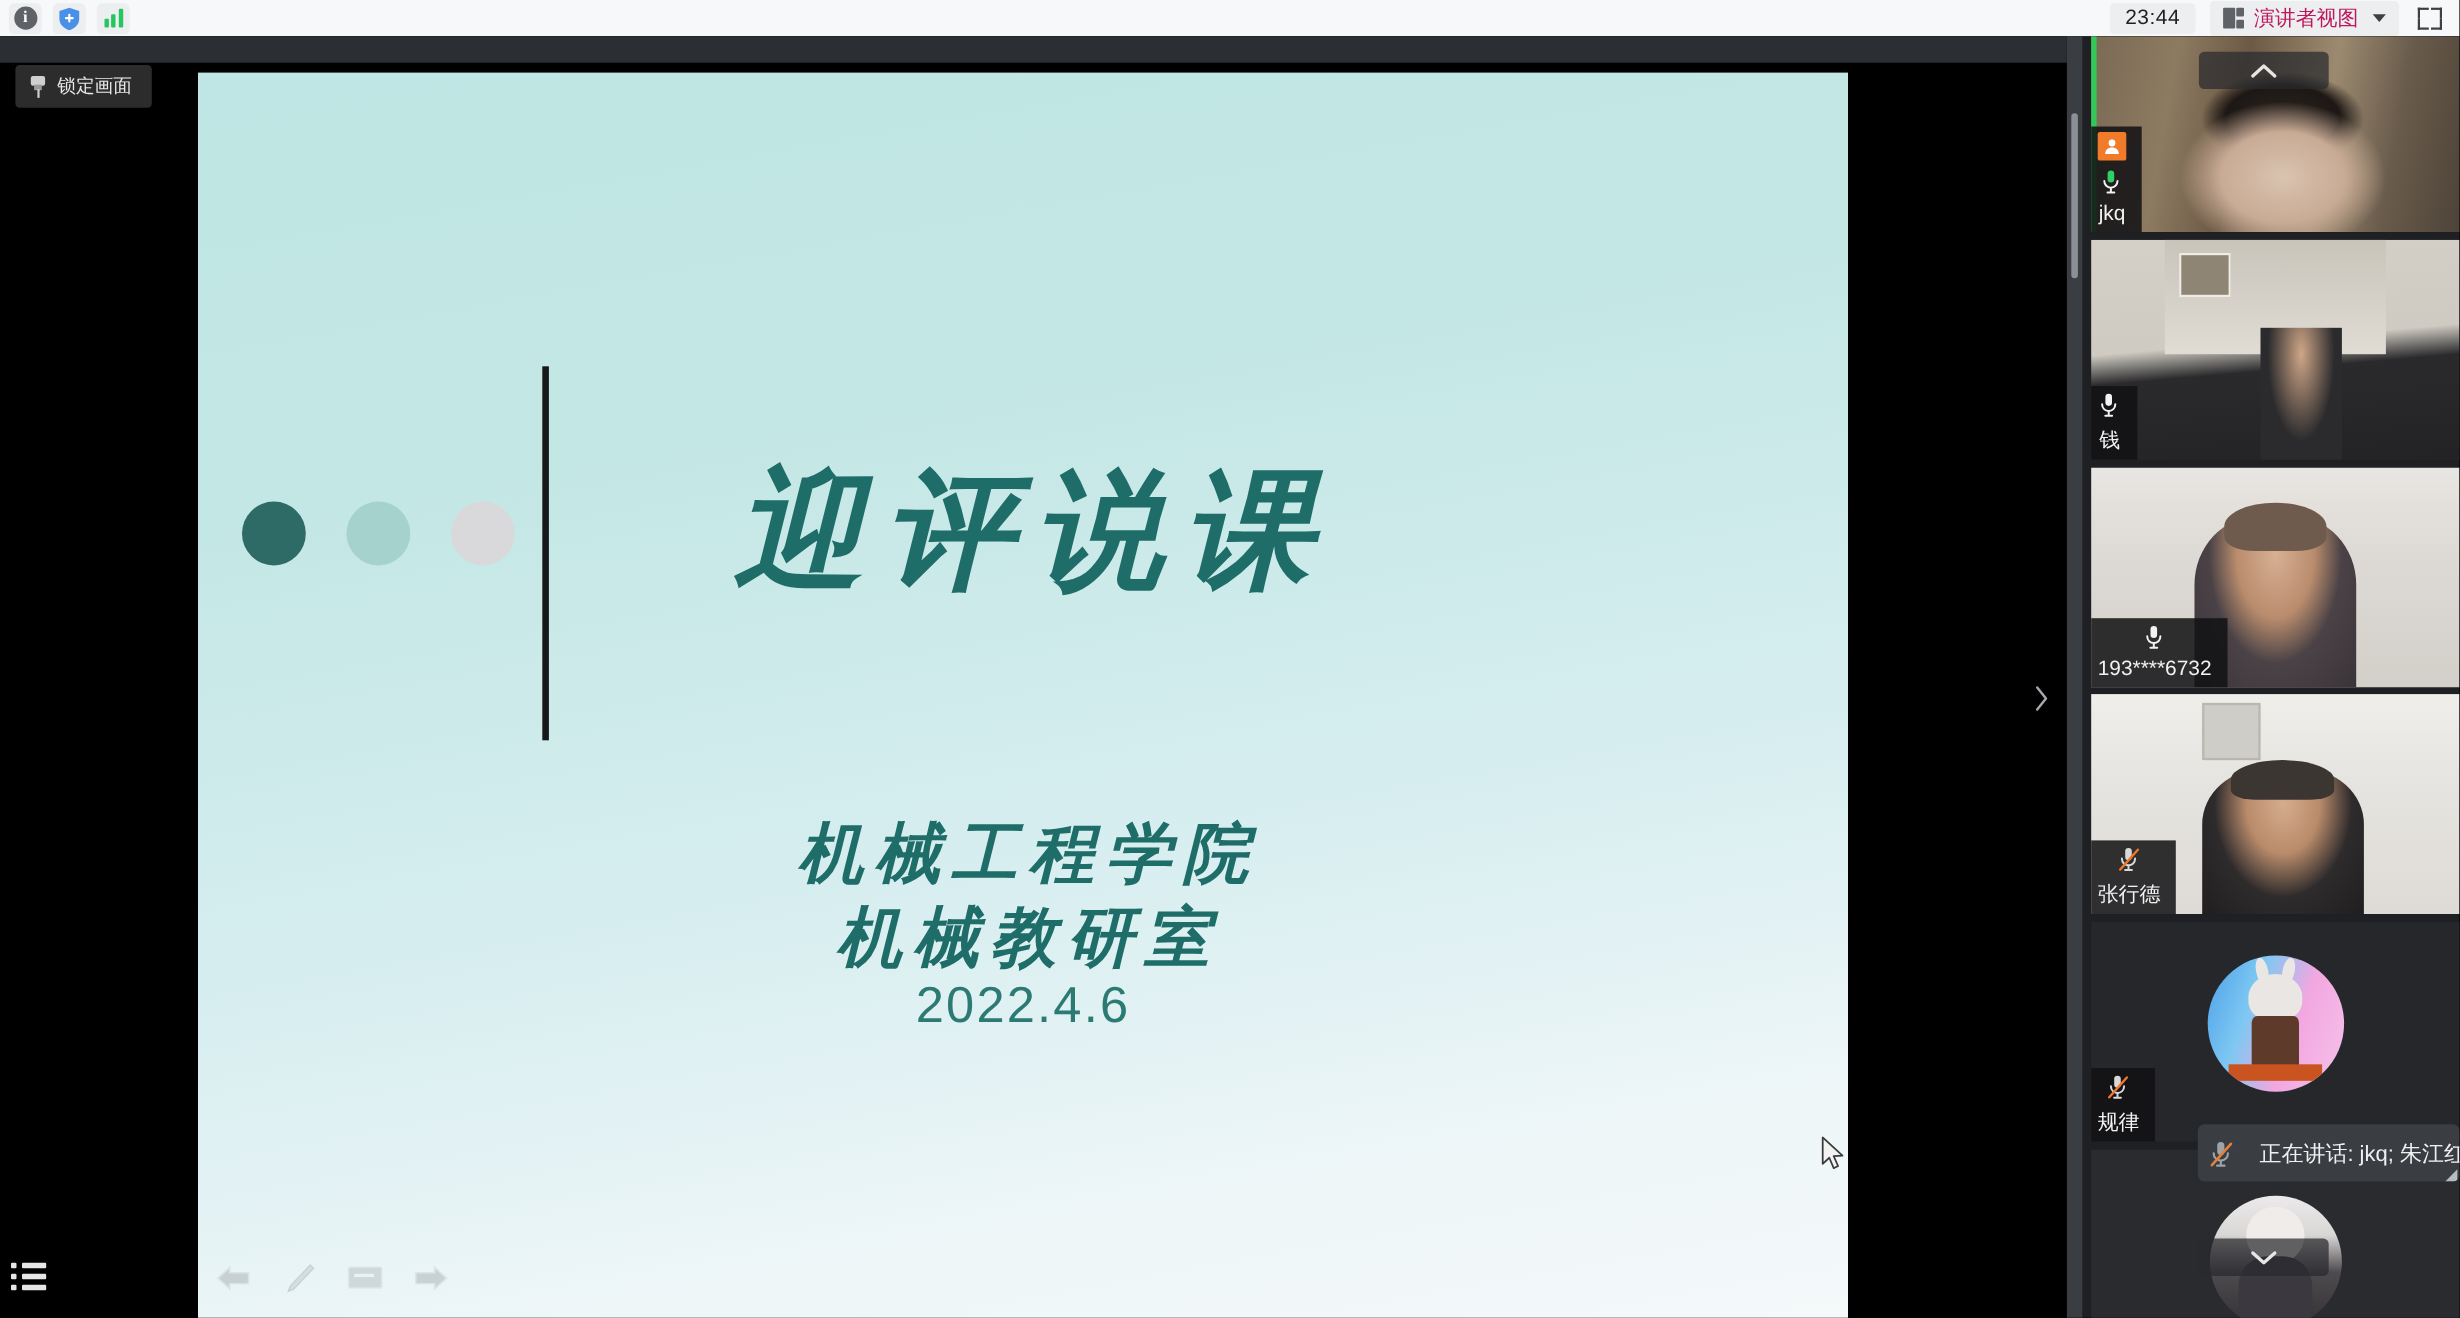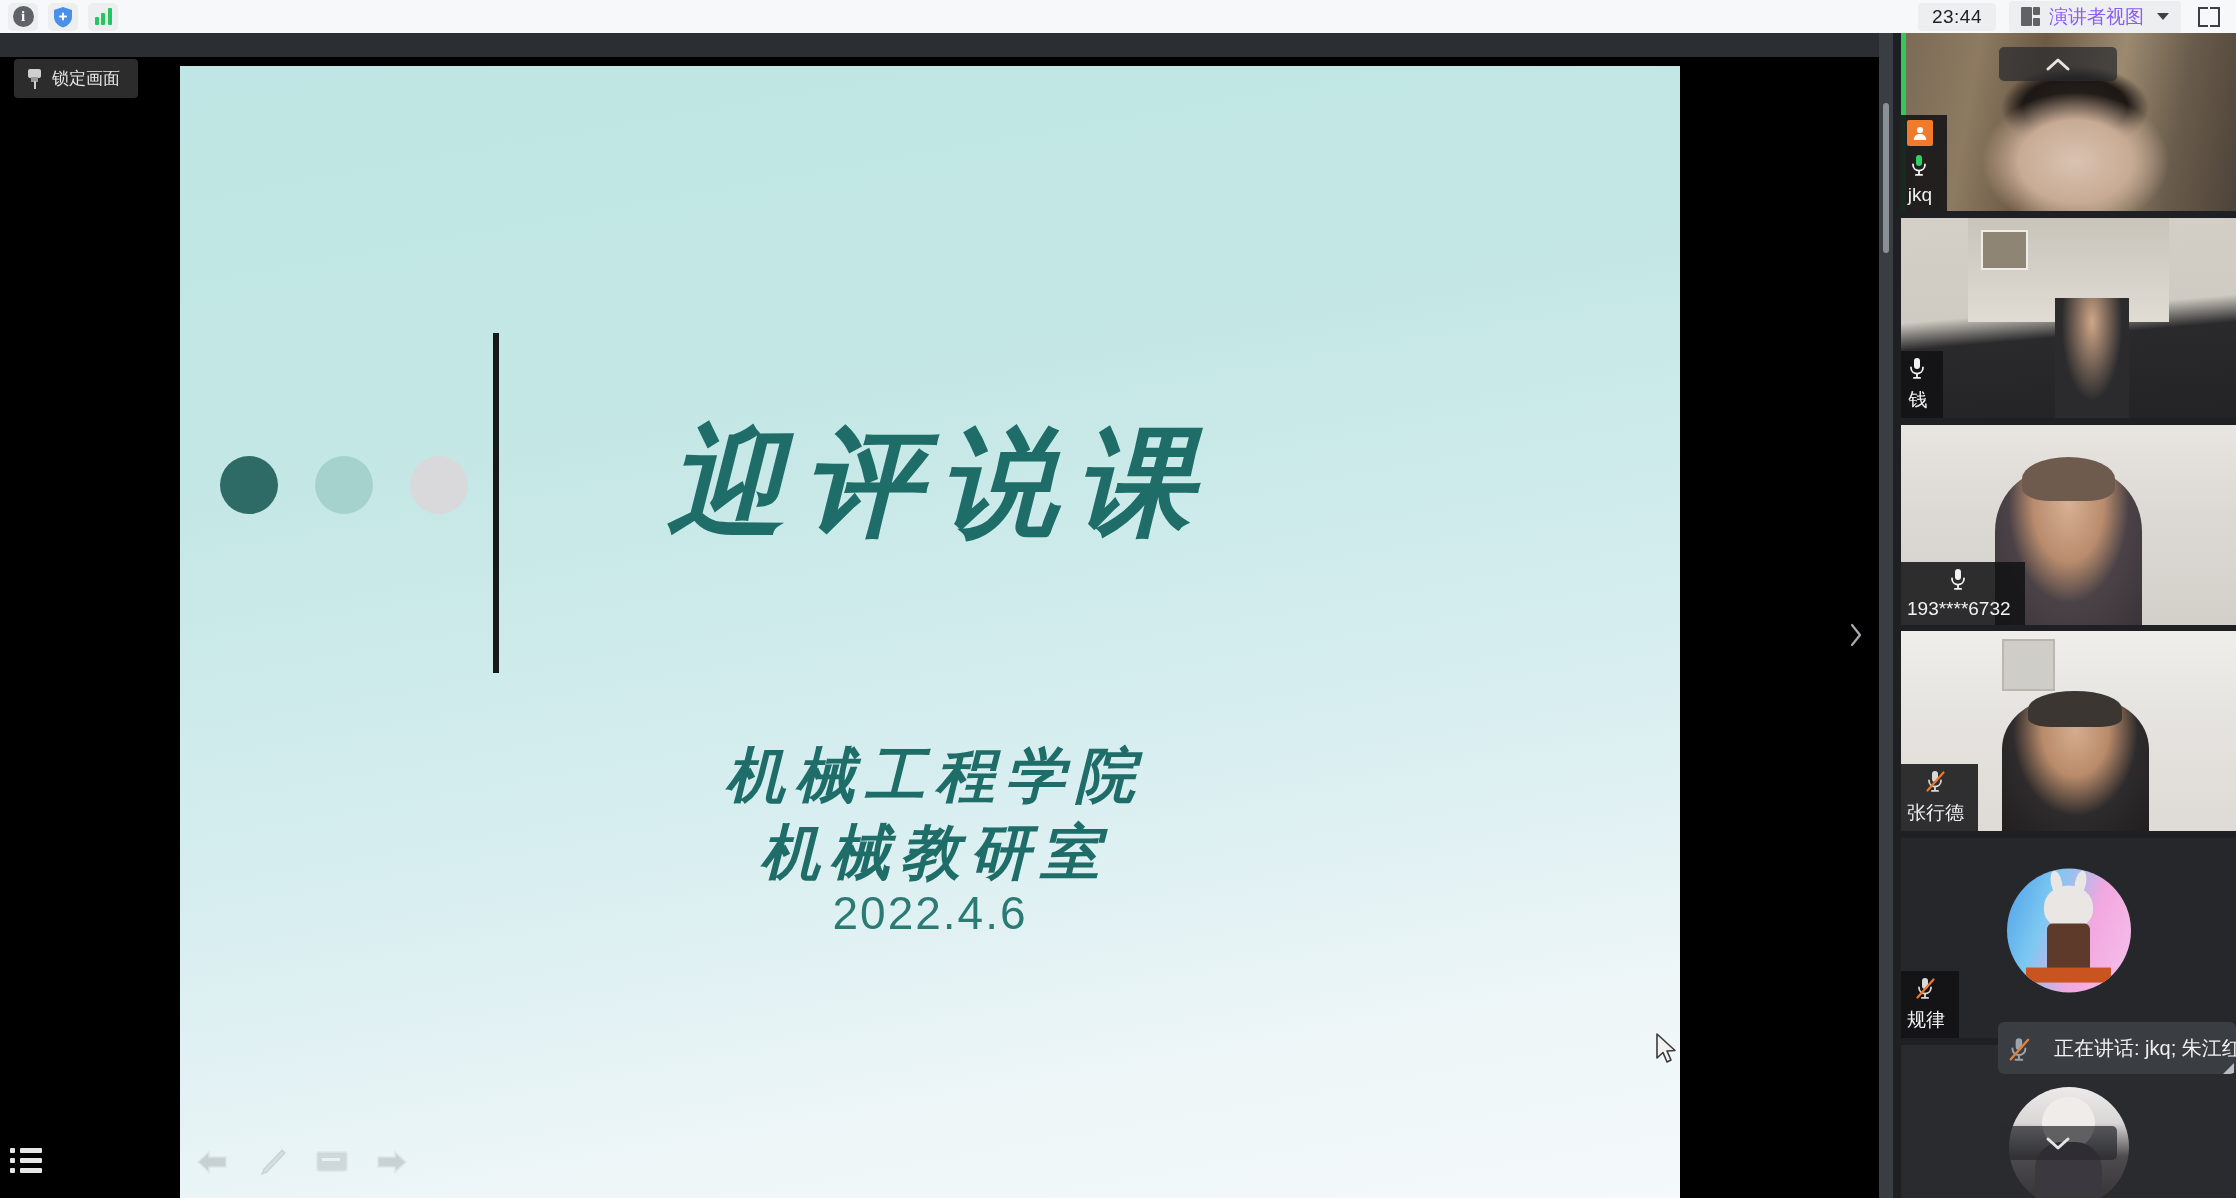--- a/index.html
+++ b/index.html
@@ -37,21 +37,21 @@
   .topbar-right {
     position:absolute; right:0; top:0; height:33px;
     display:flex; align-items:center; gap:13px; padding-right:12px;
   }
   .clock {
     background:#eceef0; border-radius:4px; padding:3px 14px;
     font-size:19px; color:#202124; letter-spacing:.5px;
   }
   .view-mode {
     background:#eceef0; border-radius:4px; padding:3px 12px;
-    display:flex; align-items:center; gap:9px; font-size:19px; color:#8b5cf6;
+    display:flex; align-items:center; gap:9px; font-size:19px; color:#be185d;
   }
   .view-mode-icon { width:19px; height:19px; position:relative; }
   .vm-a { position:absolute; left:0; top:0; width:11px; height:19px; background:#5f6368; border-radius:1px; }
   .vm-b { position:absolute; right:0; top:0; width:7px; height:8px; background:#5f6368; border-radius:1px; }
   .vm-c { position:absolute; right:0; bottom:0; width:7px; height:8px; background:#5f6368; border-radius:1px; }
   .caret-down {
     width:0; height:0; border-left:6px solid transparent; border-right:6px solid transparent;
     border-top:7px solid #3c4043; margin-left:4px;
   }
   .fullscreen-btn { width:30px; height:26px; position:relative; }

